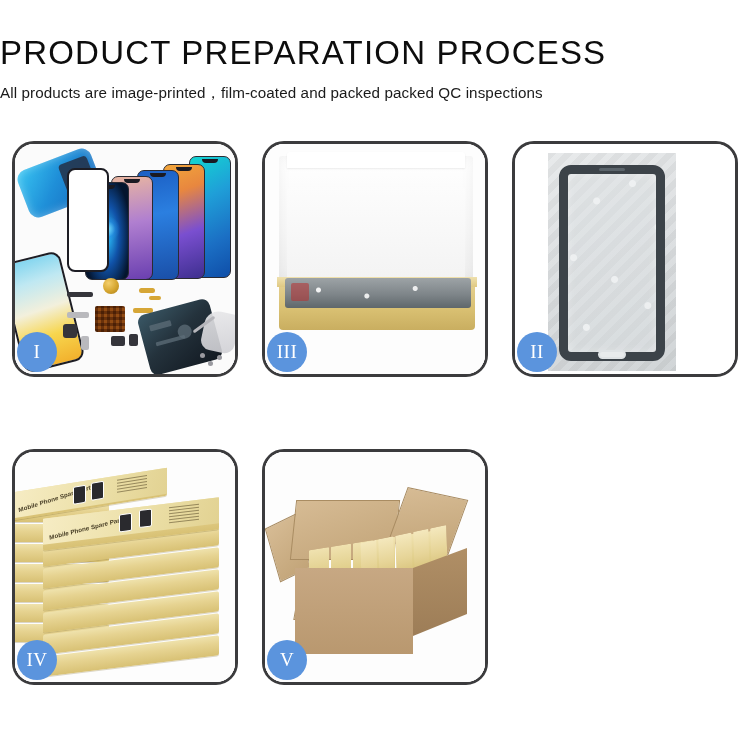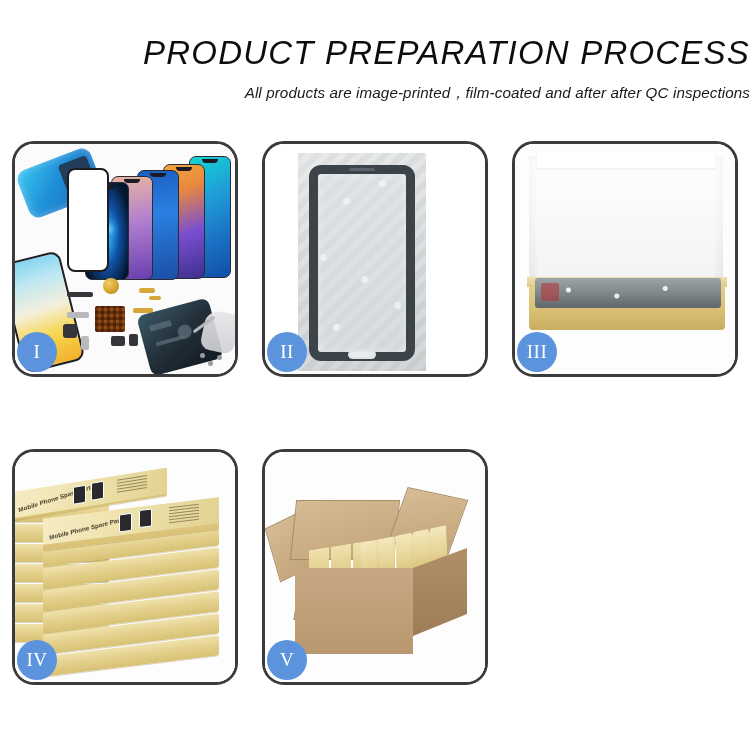--- a/index.html
+++ b/index.html
@@ -13,21 +13,21 @@
   }
 
   .page {
     position: relative;
     width: 750px;
     height: 750px;
     background: #ffffff;
   }
 
   
-  .header { padding-top: 36px; text-align: right; font-style: italic; }
+  .header { padding-top: 36px; text-align: left; }
 
   .main-title {
     font-family: "Liberation Sans", sans-serif;
     font-size: 33px;
     font-weight: 400;
     letter-spacing: 1.2px;
     color: #0d0d0d;
     line-height: 1.05;
     white-space: nowrap;
   }
@@ -354,21 +354,21 @@
   }
   .tape-seam2 { top: 164px; }
 </style>
 </head>
 <body>
 
 <div class="page">
 
   <div class="header">
     <div class="main-title">PRODUCT PREPARATION PROCESS</div>
-    <div class="sub-title">All products are image-printed，film-coated and after after QC inspections</div>
+    <div class="sub-title">All products are image-printed，film-coated and packed packed QC inspections</div>
   </div>
 
   <div class="grid">
 
     <div class="panel">
       <div class="panel-inner">
         <div class="p1-bg"></div>
 
         <div class="phone-blue"></div>
 
@@ -415,43 +415,43 @@
         <div class="tweezer"></div>
         <div class="screws" style="right:22px;bottom:8px;"></div>
         <div class="screws" style="right:13px;bottom:14px;"></div>
         <div class="screws" style="right:30px;bottom:16px;"></div>
       </div>
       <div class="badge">I</div>
     </div>
 
     <div class="panel">
       <div class="panel-inner">
-        <div class="film">
-          <div class="screen-piece">
-            <span class="earpiece"></span>
-            <span class="home-btn"></span>
-          </div>
-        </div>
-      </div>
-      <div class="badge">II</div>
-    </div>
-
-    <div class="panel">
-      <div class="panel-inner">
         <div class="p3"></div>
         <div class="foam-back"></div>
         <div class="foam-front"></div>
         <div class="kraft-tray"></div>
         <div class="tray-screen"></div>
       </div>
       <div class="badge">III</div>
     </div>
 
     <div class="panel">
       <div class="panel-inner">
+        <div class="film">
+          <div class="screen-piece">
+            <span class="earpiece"></span>
+            <span class="home-btn"></span>
+          </div>
+        </div>
+      </div>
+      <div class="badge">II</div>
+    </div>
+
+    <div class="panel">
+      <div class="panel-inner">
         <div class="p4"></div>
 
         <div class="kbox" style="left:-6px;top:52px;width:100px;height:18px;"></div>
         <div class="kbox" style="left:-6px;top:72px;width:100px;height:18px;"></div>
         <div class="kbox" style="left:-6px;top:92px;width:100px;height:18px;"></div>
         <div class="kbox" style="left:-6px;top:112px;width:100px;height:18px;"></div>
         <div class="kbox" style="left:-6px;top:132px;width:100px;height:18px;"></div>
         <div class="kbox" style="left:-6px;top:152px;width:100px;height:18px;"></div>
         <div class="kbox" style="left:-6px;top:172px;width:100px;height:18px;"></div>
 

